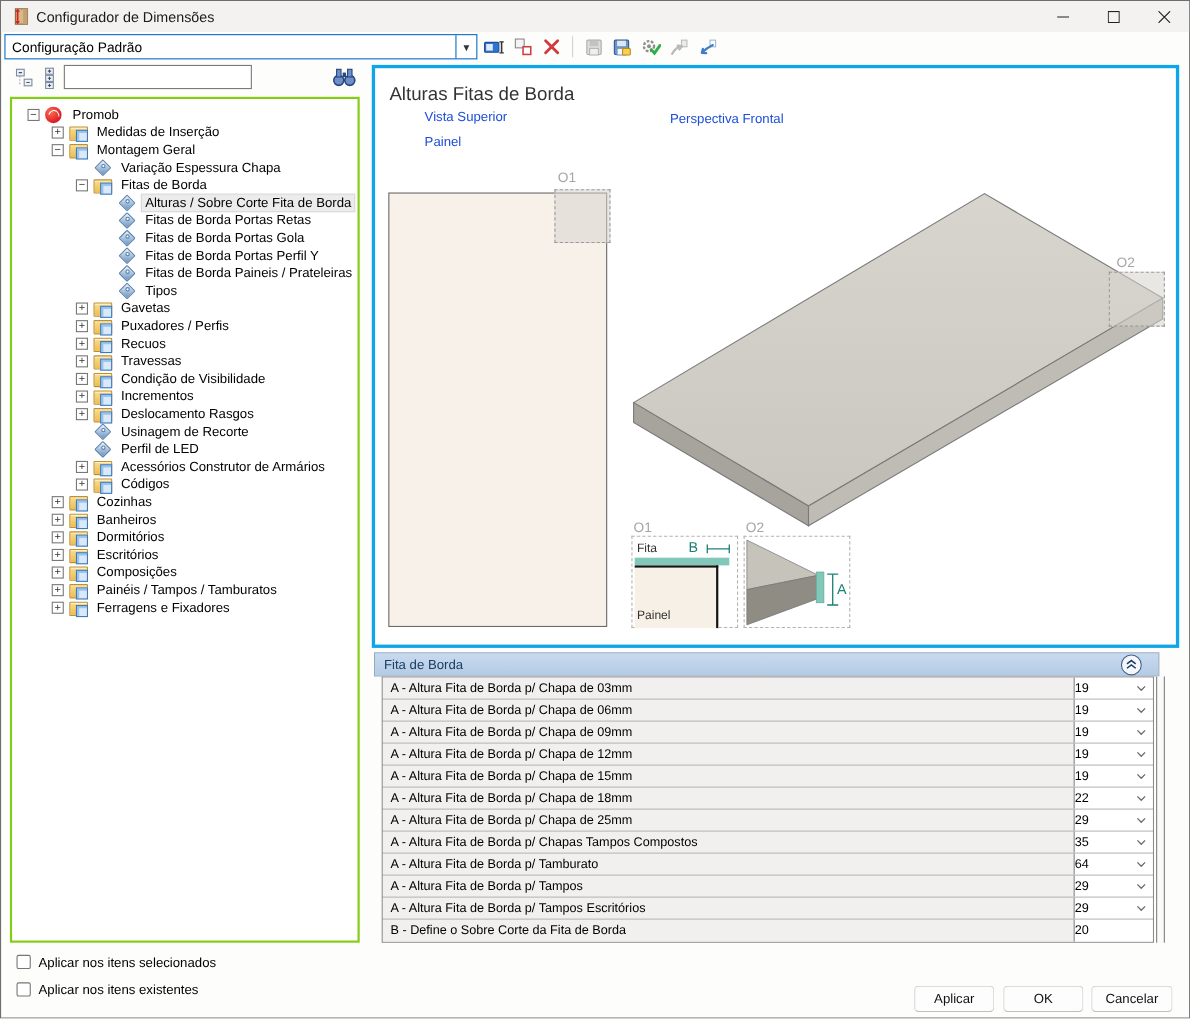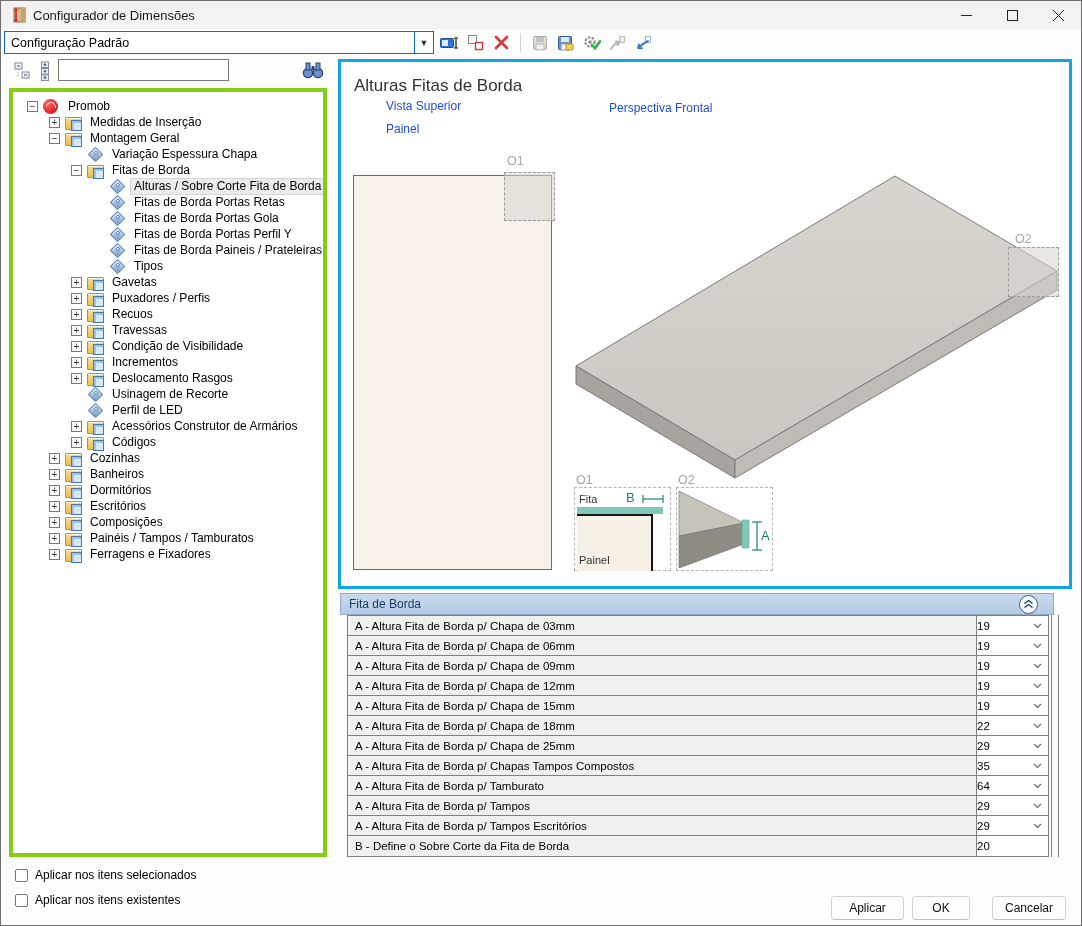--- a/index.html
+++ b/index.html
@@ -22,21 +22,21 @@
   .tb-icons { position:absolute; left:438px; top:3px; display:flex; align-items:center; gap:5px; }
   .tb-ico { width:21px; height:21px; display:flex; align-items:center; justify-content:center; }
   .tb-sep { width:1px; height:19px; background:#d4d2cf; margin:0 3px; }
 
   
   .search-row { position:absolute; left:8px; top:58px; width:318px; height:26px; }
   .mini-ico { position:absolute; top:2px; width:18px; height:20px; }
   .search-input { position:absolute; left:49px; top:0px; width:171px; height:22px; border:1px solid #7a7a7a; background:#fff; font-size:12px; padding:0 4px; font-family:"Liberation Sans", sans-serif; }
   .binoculars { position:absolute; right:3px; top:1px; width:22px; height:20px; }
 
-  .tree-box { position:absolute; left:8px; top:87px; width:318px; height:769px; border:4px solid #84cc16; background:#fff; overflow:hidden; padding-top:6px; }
+  .tree-box { position:absolute; left:8px; top:87px; width:318px; height:769px; border:2px solid #84cc16; background:#fff; overflow:hidden; padding-top:6px; }
   .tree-item { height:16px; display:flex; align-items:center; font-size:12px; color:#000; white-space:nowrap; }
   .lvl-0 { padding-left:14px; } .lvl-1 { padding-left:36px; } .lvl-2 { padding-left:58px; } .lvl-3 { padding-left:80px; }
   .expander { width:11px; height:11px; border:1px solid #787878; background:#fff; font-size:10px; line-height:9px; text-align:center; color:#333; margin-right:5px; flex:0 0 auto; }
   .exp-plus::before { content:"+"; } .exp-minus::before { content:"\2212"; }
   .exp-none { visibility:hidden; }
   .node-icon { width:17px; height:15px; margin-right:5px; position:relative; flex:0 0 auto; }
   .ic-promob { }
   .ic-promob::before { content:""; position:absolute; left:0; top:0; width:15px; height:15px; border-radius:50%; background:radial-gradient(circle at 35% 32%, #ff6a58, #d81f23 70%); }
   .ic-promob::after { content:""; position:absolute; left:3px; top:3px; width:8px; height:8px; border-radius:50%; border:1.6px solid rgba(255,255,255,.95); border-left-color:transparent; border-bottom-color:transparent; transform:rotate(-35deg); }
   .ic-folder::before { content:""; position:absolute; left:0; top:2px; width:15px; height:11px; background:linear-gradient(#fbdc8a,#eebd50); border:1px solid #c08f2e; border-radius:1px; box-shadow:inset 0 1px 0 #fff3cd; }
@@ -70,21 +70,21 @@
   .prop-rows { position:absolute; left:346px; top:614px; width:702px; border:1px solid #808080; background:#fff; }
   .prop-row { height:20px; display:flex; border-bottom:1px solid #808080; }
   .prop-row:last-child { border-bottom:none; }
   .prop-label { flex:1; background:#f1f0ee; font-size:11.5px; color:#000; display:flex; align-items:center; padding-left:7px; }
   .prop-value { width:72px; background:#fff; border-left:1px solid #808080; display:flex; align-items:center; position:relative; }
   .pv { font-size:11.5px; color:#000; padding-left:0; }
   .chev { position:absolute; right:6px; top:7px; }
   .grid-gutter { position:absolute; left:1050px; top:614px; width:8px; height:242px; border-left:1px solid #808080; border-right:1px solid #808080; background:#fbfbfa; }
 
   
-  .cb { position:absolute; display:flex; align-items:center; font-size:12px; color:#000; gap:7px; }
+  .cb { position:absolute; display:flex; font-size:12px; color:#000; gap:7px; }
   .cb-box { width:13px; height:13px; border:1px solid #767676; border-radius:2px; background:#fff; flex:0 0 auto; }
   .btn { position:absolute; height:24px; background:#fdfdfd; border:1px solid #d2d2d2; border-bottom-color:#c0c0c0; border-radius:4px; font-size:12px; color:#111; display:flex; align-items:center; justify-content:center; }
 </style>
 </head>
 <body>
 
 <div class="window">
 
   <div class="titlebar">
     <span class="app-icon">
@@ -579,16 +579,16 @@
   <div class="cb" style="left:14px; top:867px">
     <span class="cb-box"></span>
     <span>Aplicar nos itens selecionados</span>
   </div>
   <div class="cb" style="left:14px; top:892px">
     <span class="cb-box"></span>
     <span>Aplicar nos itens existentes</span>
   </div>
 
   <button class="btn" style="left:830px; top:895px; width:73px">Aplicar</button>
-  <button class="btn" style="left:911px; top:895px; width:58px">OK</button>
+  <button class="btn" style="left:911px; top:895px; width:73px">OK</button>
   <button class="btn" style="left:991px; top:895px; width:74px">Cancelar</button>
 
 </div>
 
 </body></html>

